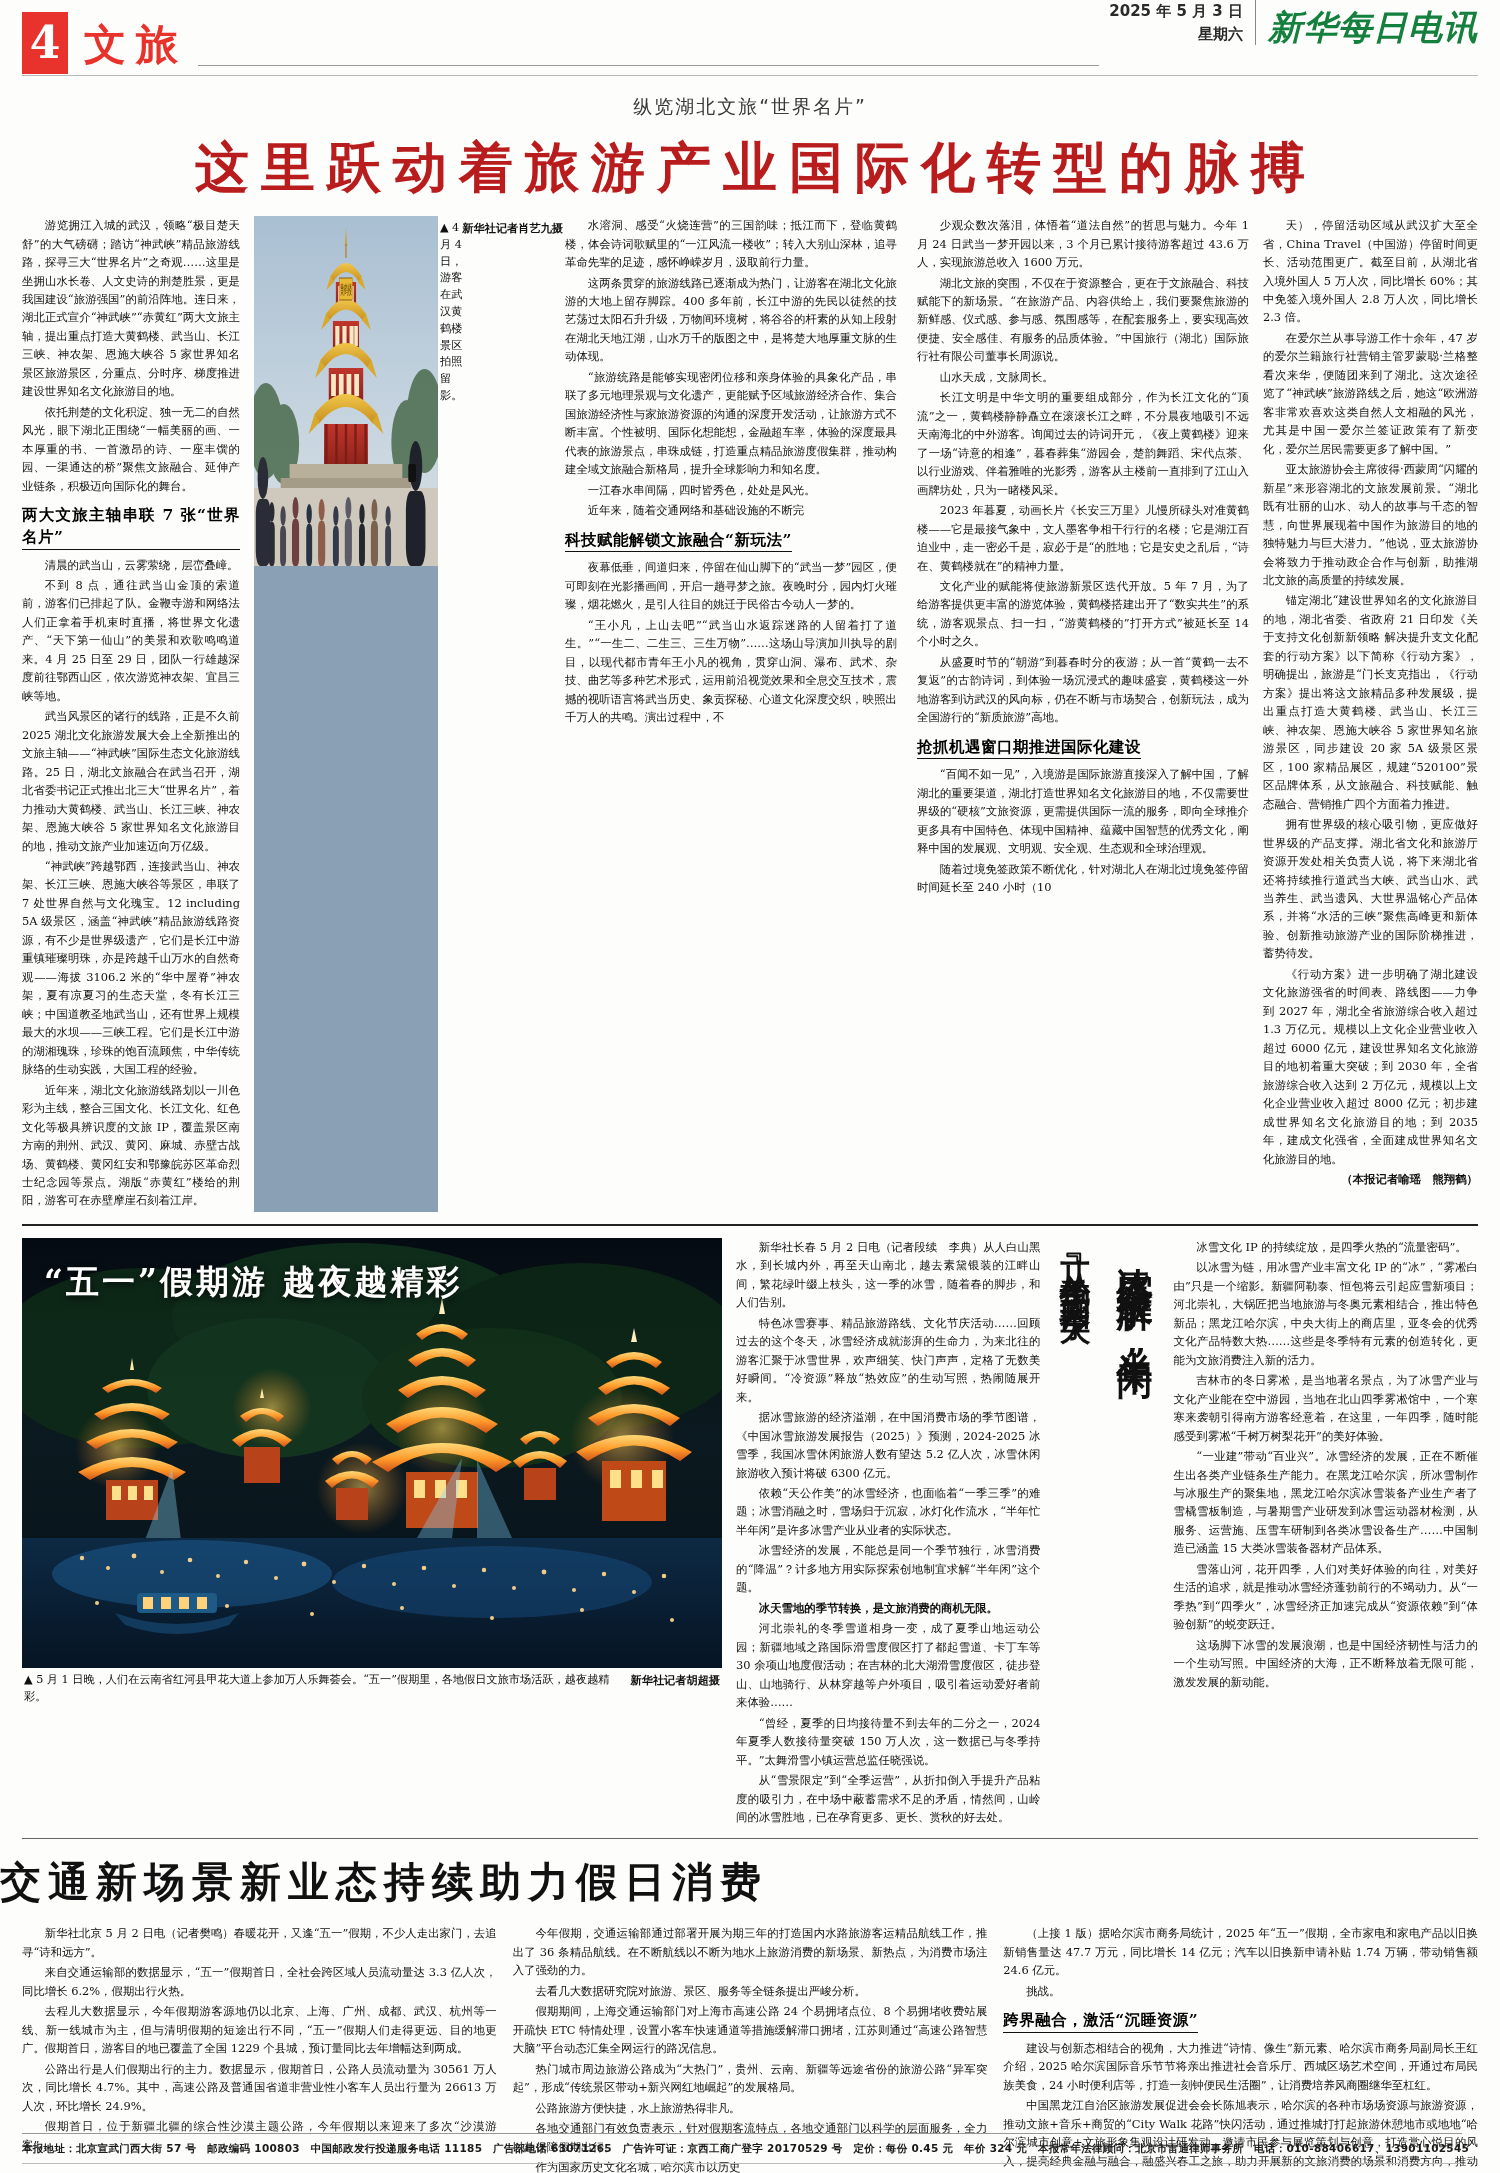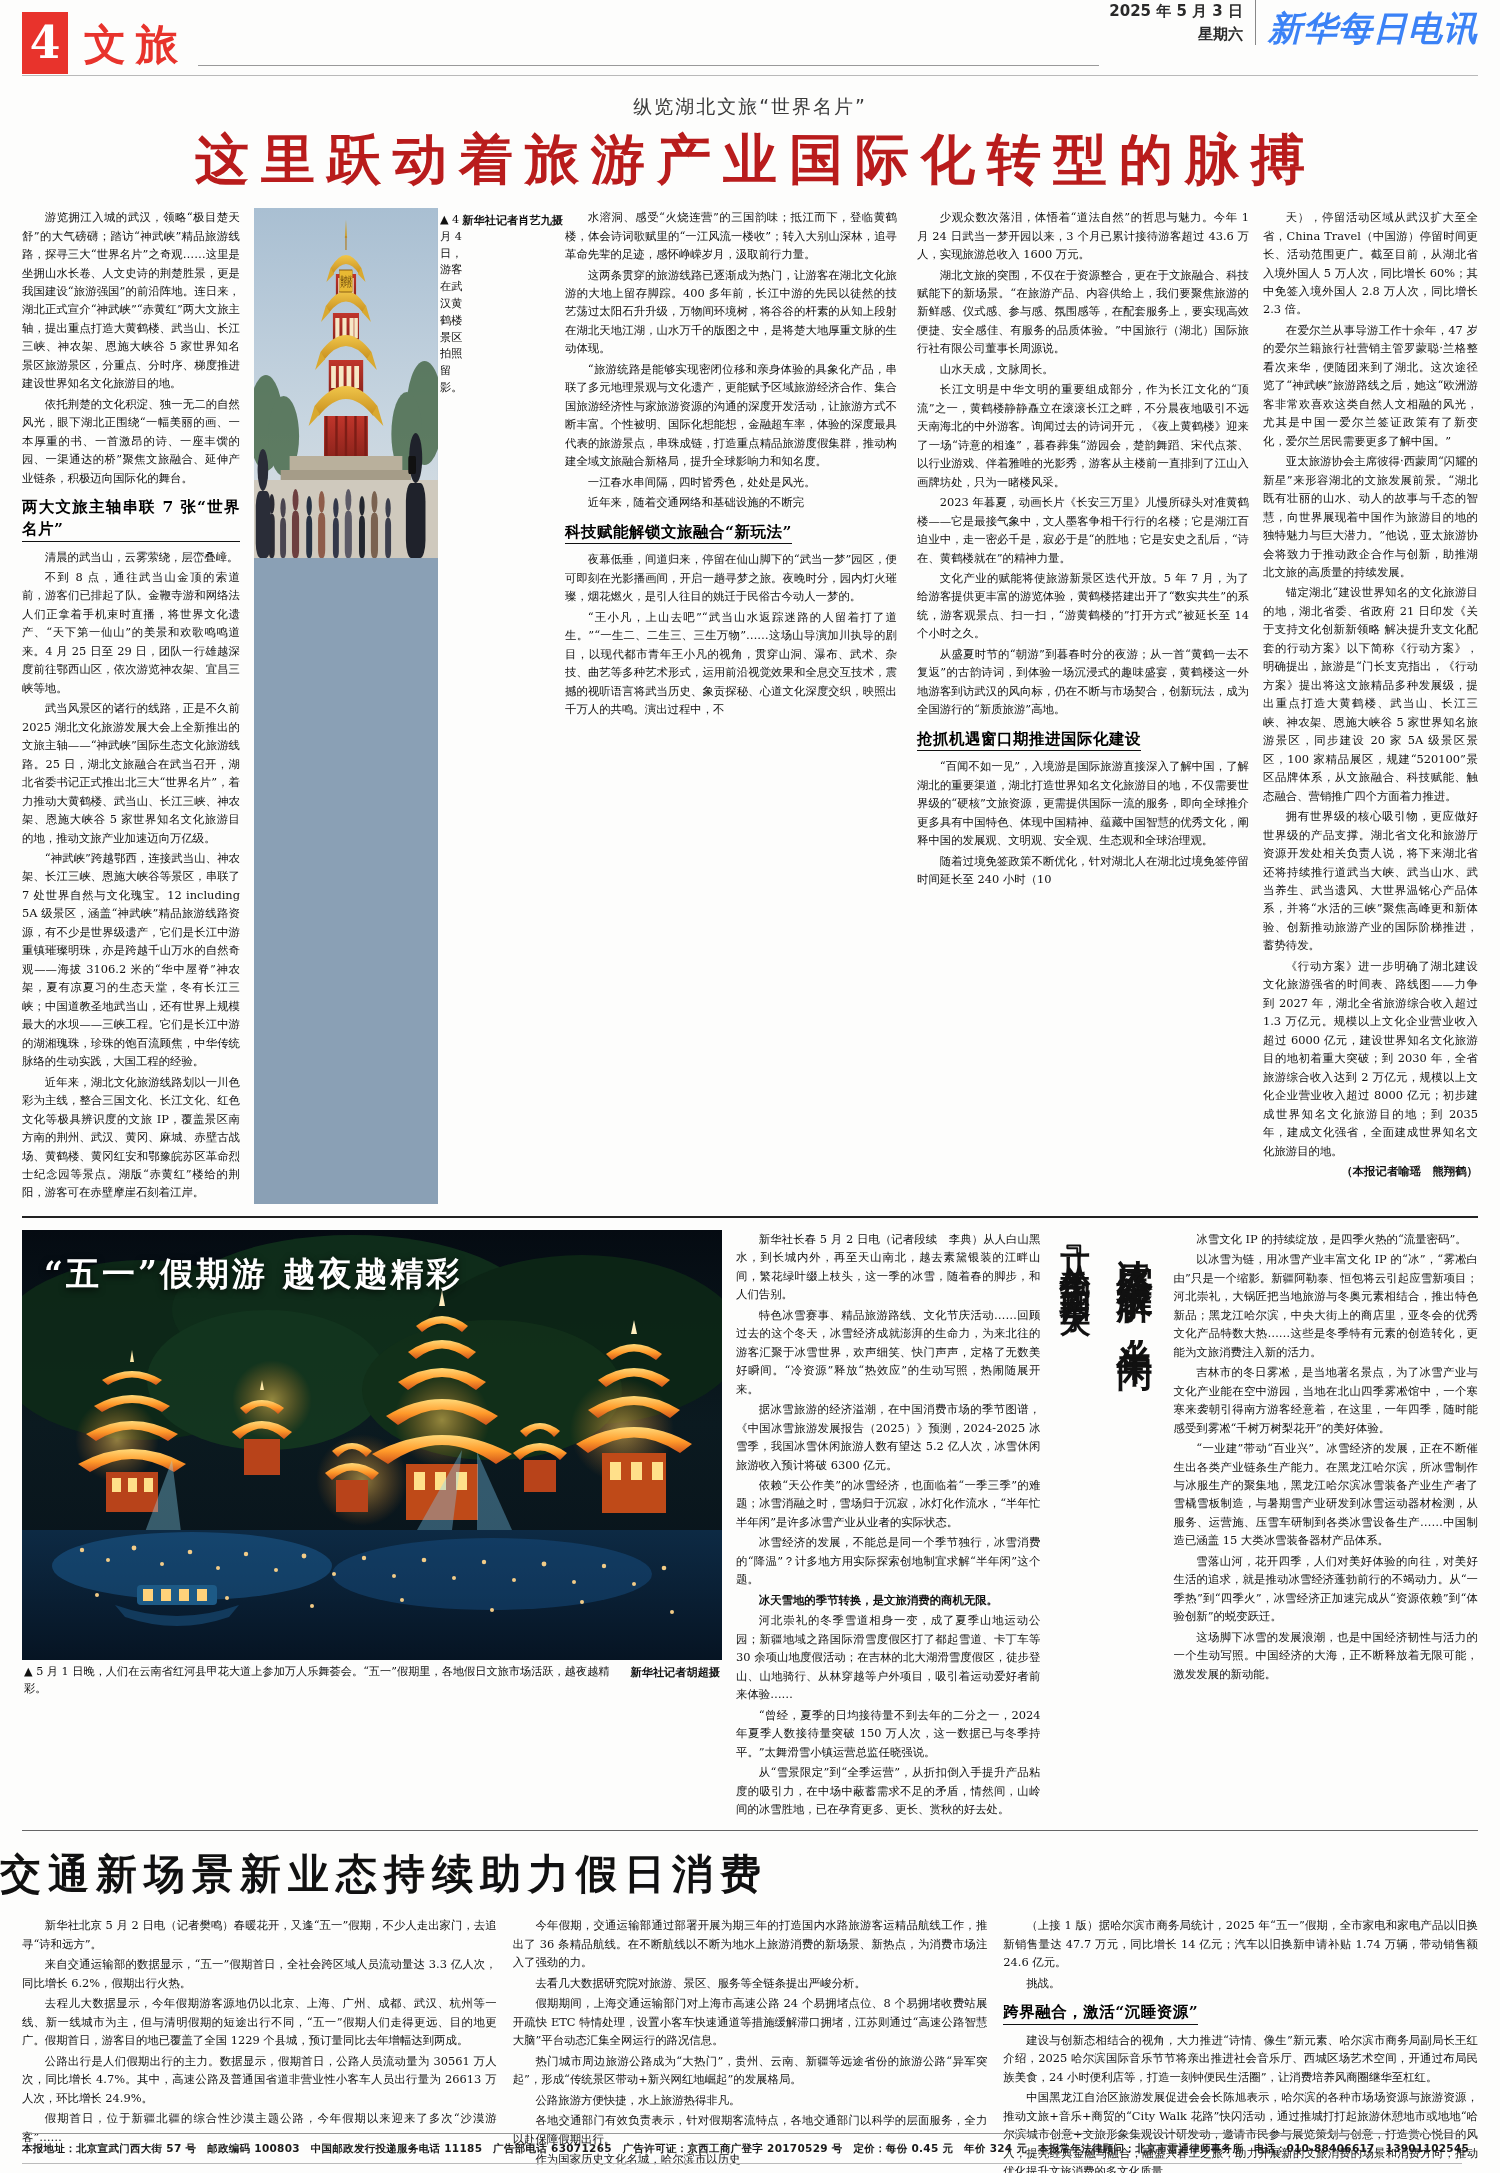--- a/index.html
+++ b/index.html
@@ -63,43 +63,43 @@
     text-align: right;
     font-size: 15px;
     line-height: 1.5;
     color: #2a2a2a;
     font-weight: bold;
     padding-right: 12px;
     border-right: 1.5px solid #888;
     white-space: nowrap;
   }
   .mast-logo {
-    color: #3b82f6;
-    font-family: Liberation Sans, sans-serif;
+    color: #15803d;
+    font-family: Liberation Serif, serif;
     font-weight: bold;
     font-size: 34px;
     line-height: 1;
     letter-spacing: 1px;
     padding-left: 12px;
     white-space: nowrap;
     font-style: italic;
   }
   .mast-under {
     position: absolute;
     left: 22px; right: 22px; bottom: 2px;
     border-bottom: 1.2px solid #b9b9b9;
   }
 
   
   .kicker {
     text-align: center;
     font-size: 19px;
     color: #3a3a3a;
     letter-spacing: 2px;
-    margin: 16px 0 8px 0;
+    margin: 16px 0 16px 0;
     font-family: "DejaVu Sans", "Liberation Sans", sans-serif;
   }
   .headline {
     text-align: center;
     font-family: "DejaVu Serif", "Liberation Serif", serif;
     font-weight: bold;
     font-size: 54px;
     color: #b91c1c;
     letter-spacing: 12px;
     line-height: 1.15;

